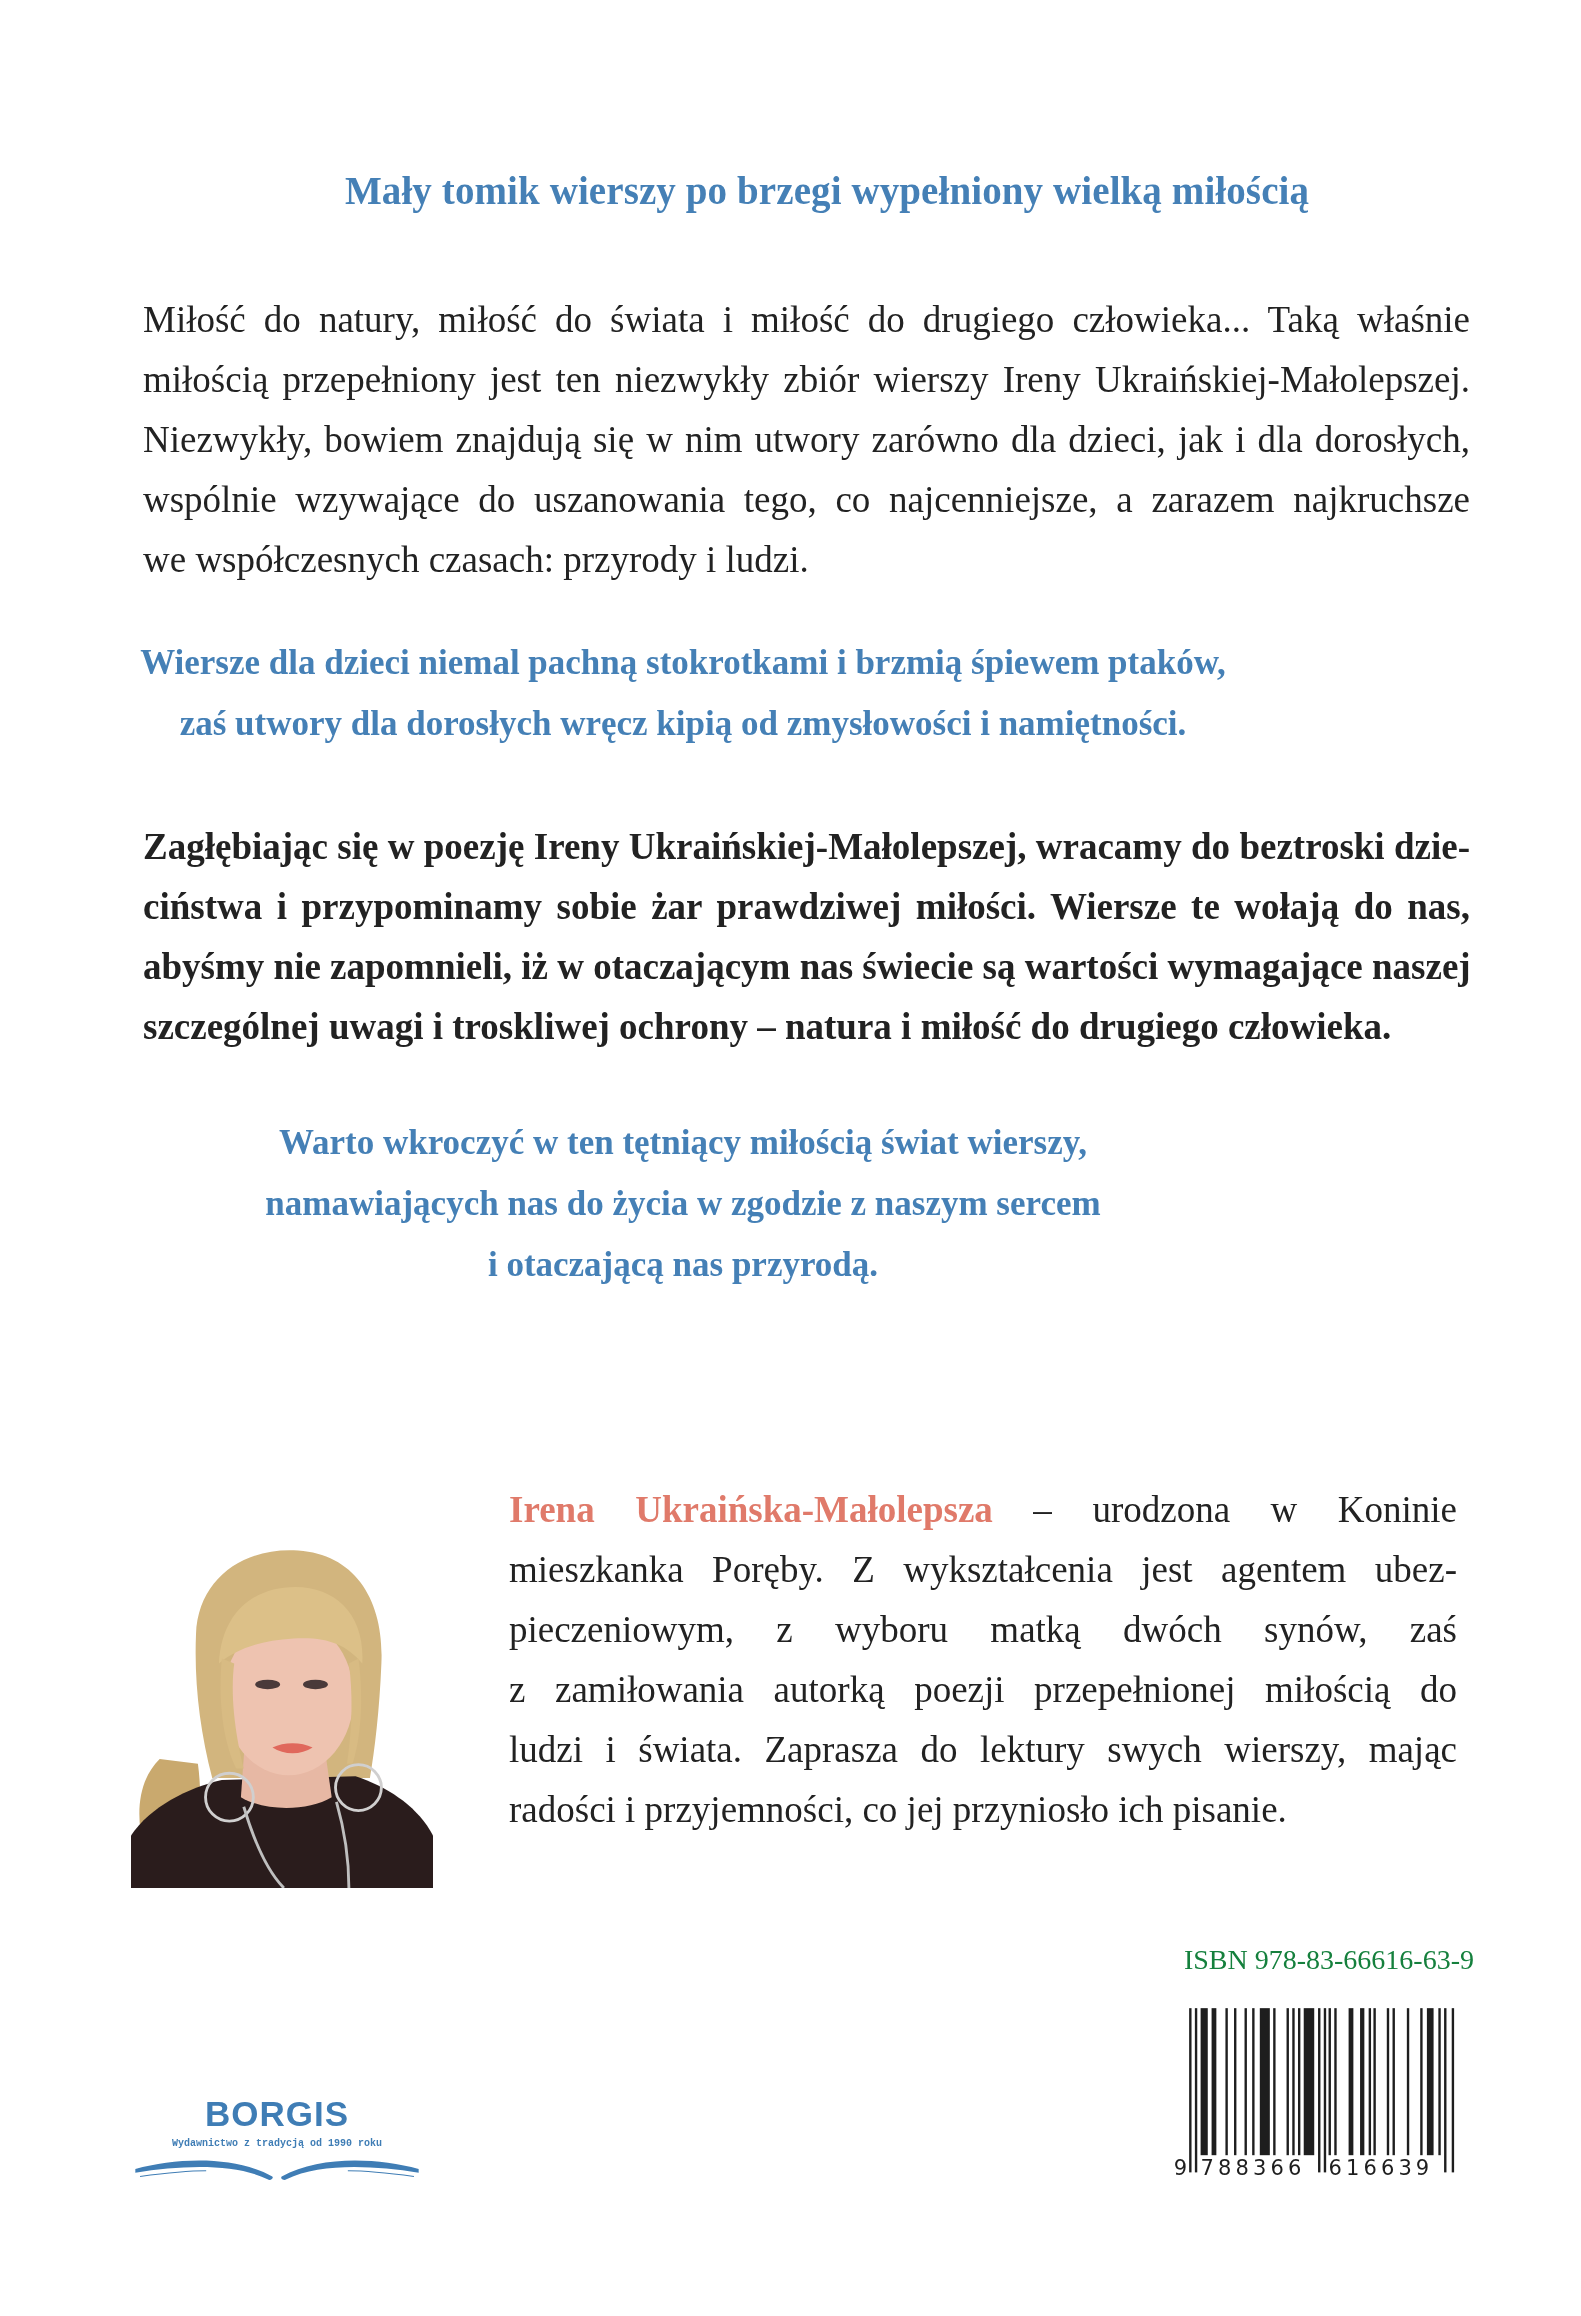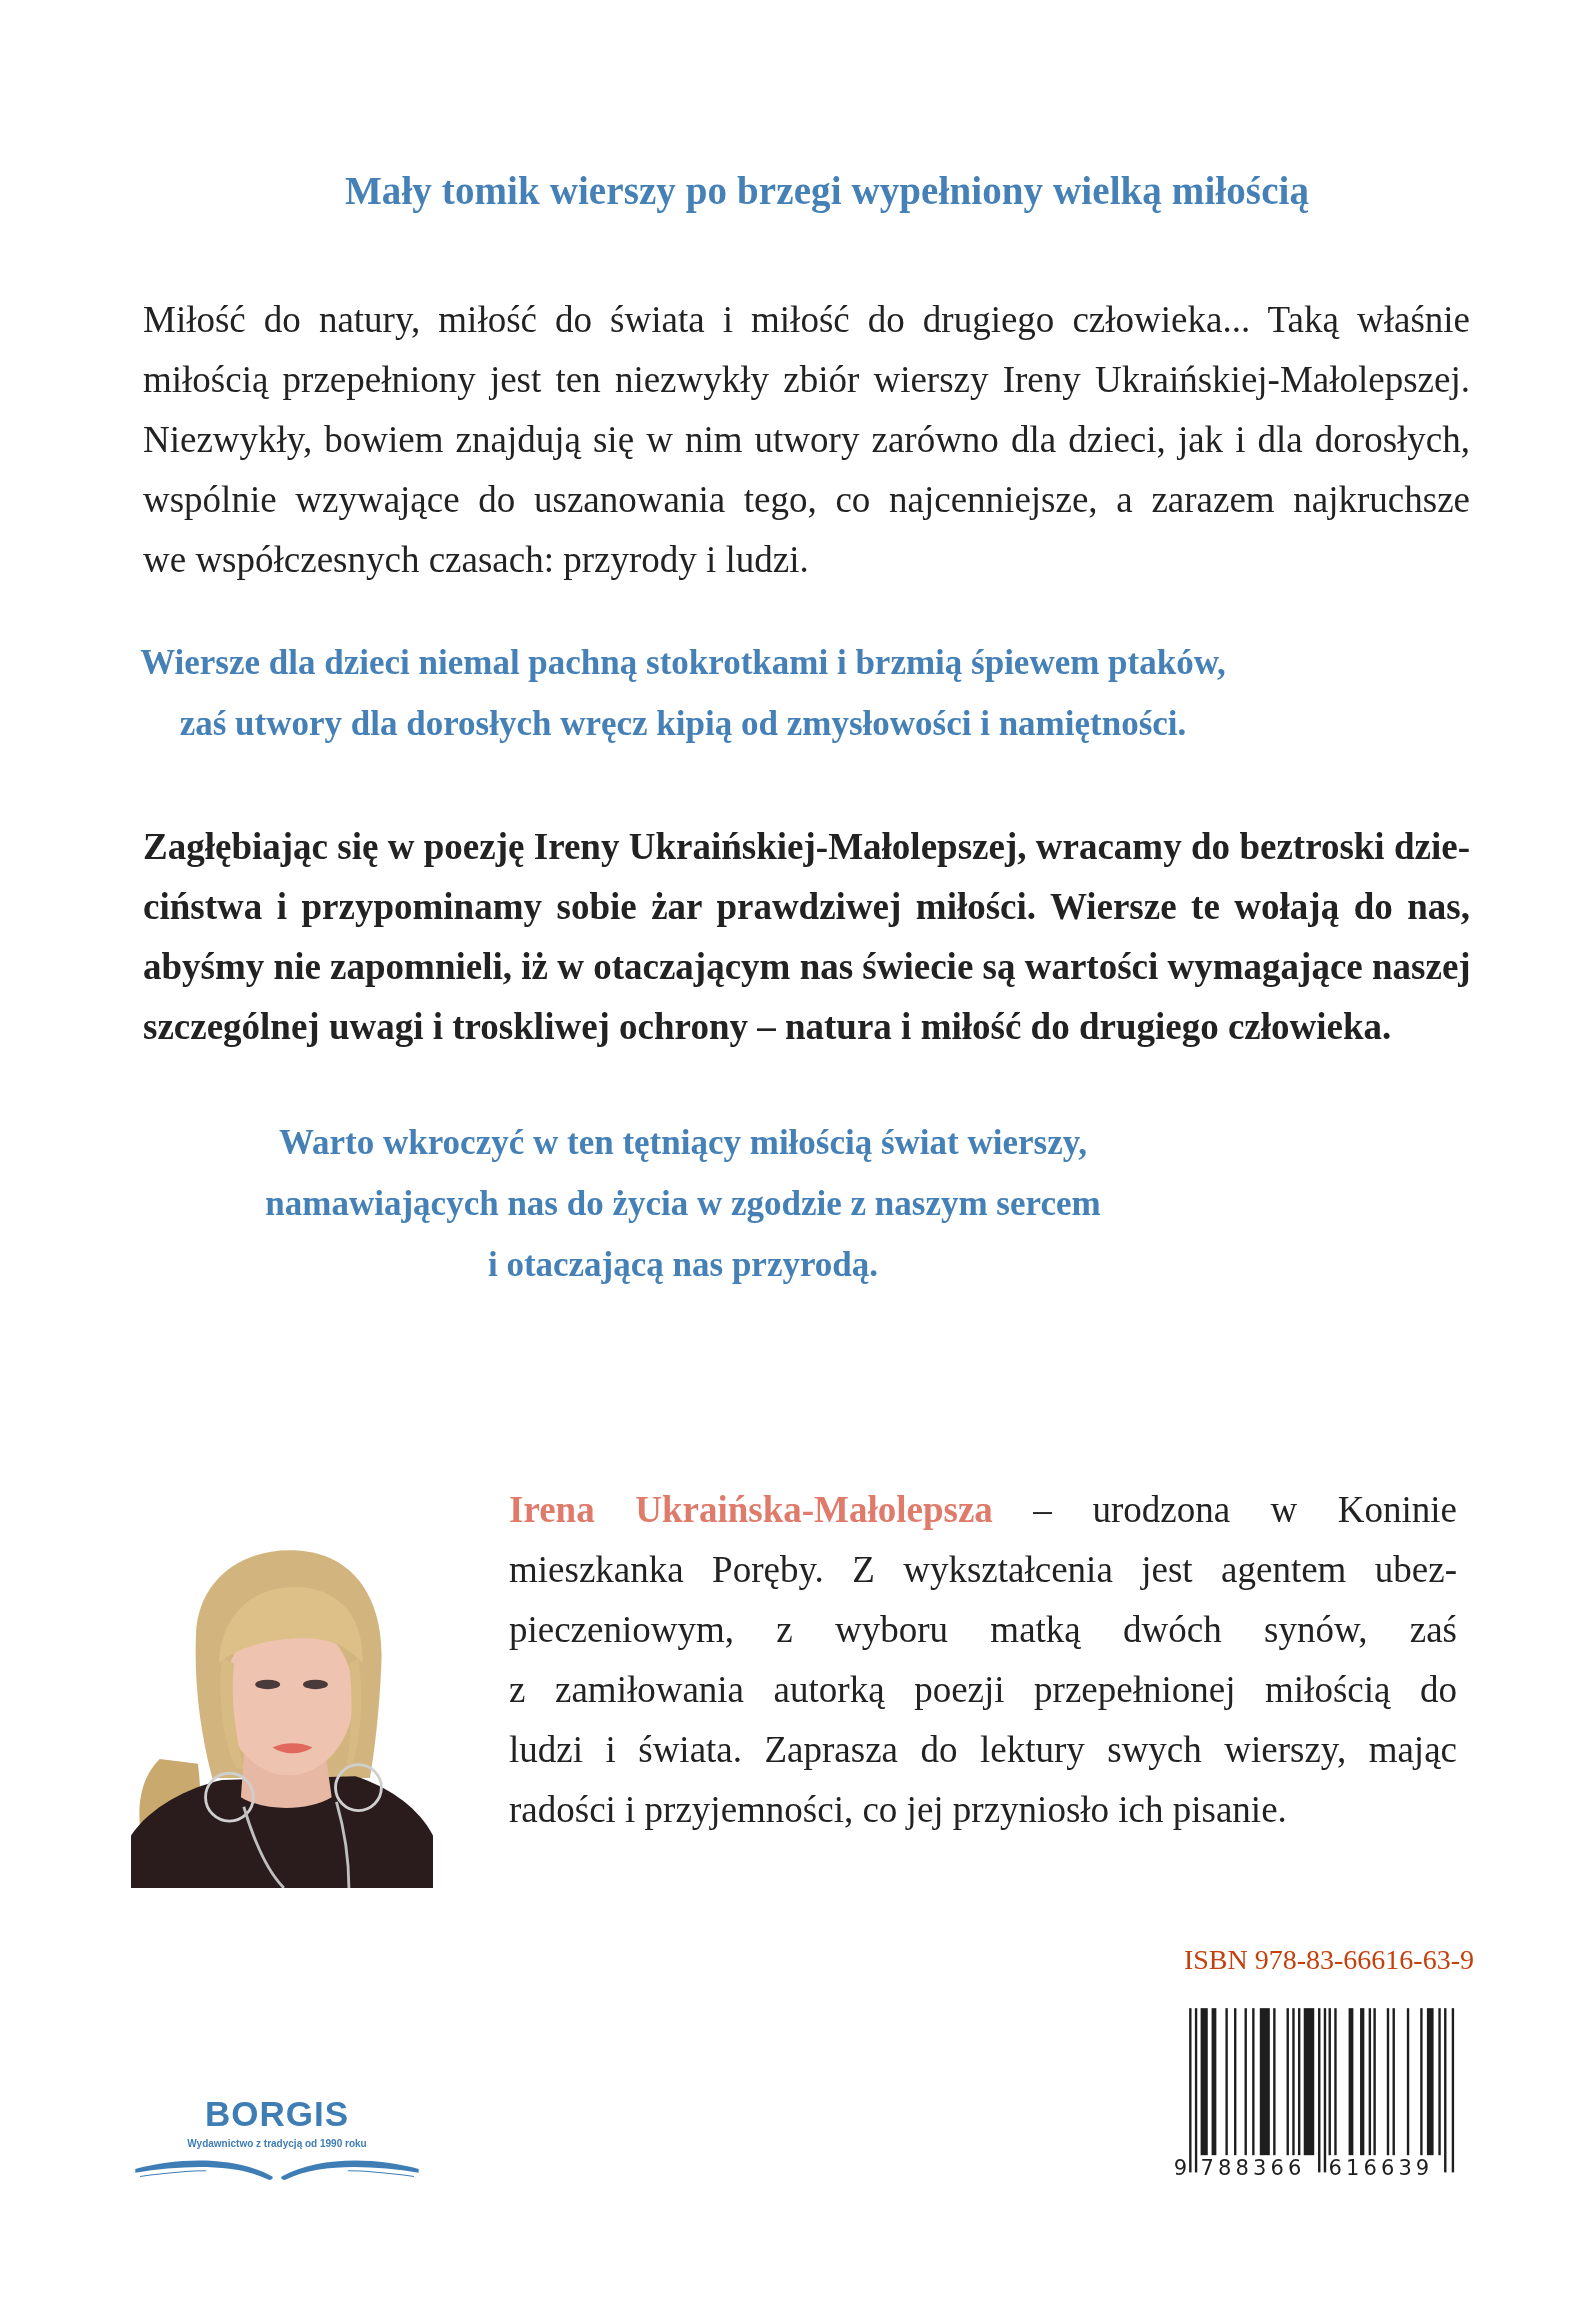--- a/index.html
+++ b/index.html
@@ -32,32 +32,32 @@
   .bio {
     position: absolute; left: 509px; width: 948px; top: 1480px;
     color: #222222; font-size: 37px; line-height: 60px;
   }
   .bio .ln { display: block; white-space: nowrap; text-align: justify; text-align-last: justify; }
   .bio .ln.last { text-align-last: left; }
   .author-name { color: #e07a6a; font-weight: bold; }
 
   .isbn {
     position: absolute; left: 1159px; top: 1941px; width: 315px;
-    color: #c2410c; font-size: 28px; line-height: 38px; text-align: right; white-space: nowrap;
+    color: #15803d; font-size: 28px; line-height: 38px; text-align: right; white-space: nowrap;
   }
   .barcode { position: absolute; left: 1171px; top: 2005px; width: 296px; height: 182px; }
 
   .logo { position: absolute; left: 129px; top: 2093px; width: 296px; height: 96px; }
   .logo-name {
     position: absolute; left: 0; width: 296px; top: 1.9px; text-align: center;
     color: #3f7db5; font-weight: bold; font-size: 35px; line-height: 38px; letter-spacing: 1px;
   }
   .logo-tagline {
     position: absolute; left: 0; width: 296px; top: 44px; text-align: center;
-    color: #3f7db5; font-weight: bold; font-size: 10px; line-height: 13.4px; white-space: nowrap;
+    color: #3f7db5; font-weight: bold; font-size: 10px; line-height: 13.4px; white-space: nowrap; font-family: Liberation Mono, monospace;
   }
   .logo-swoosh { position: absolute; left: 0; top: 57px; width: 296px; height: 34px; }
 </style>
 </head>
 <body>
 
 <div class="heading serif">Mały tomik wierszy po brzegi wypełniony wielką miłością</div>
 
 <div class="body-para serif" style="top:290px;">
   <span class="ln">Miłość do natury, miłość do świata i miłość do drugiego człowieka... Taką właśnie</span>

